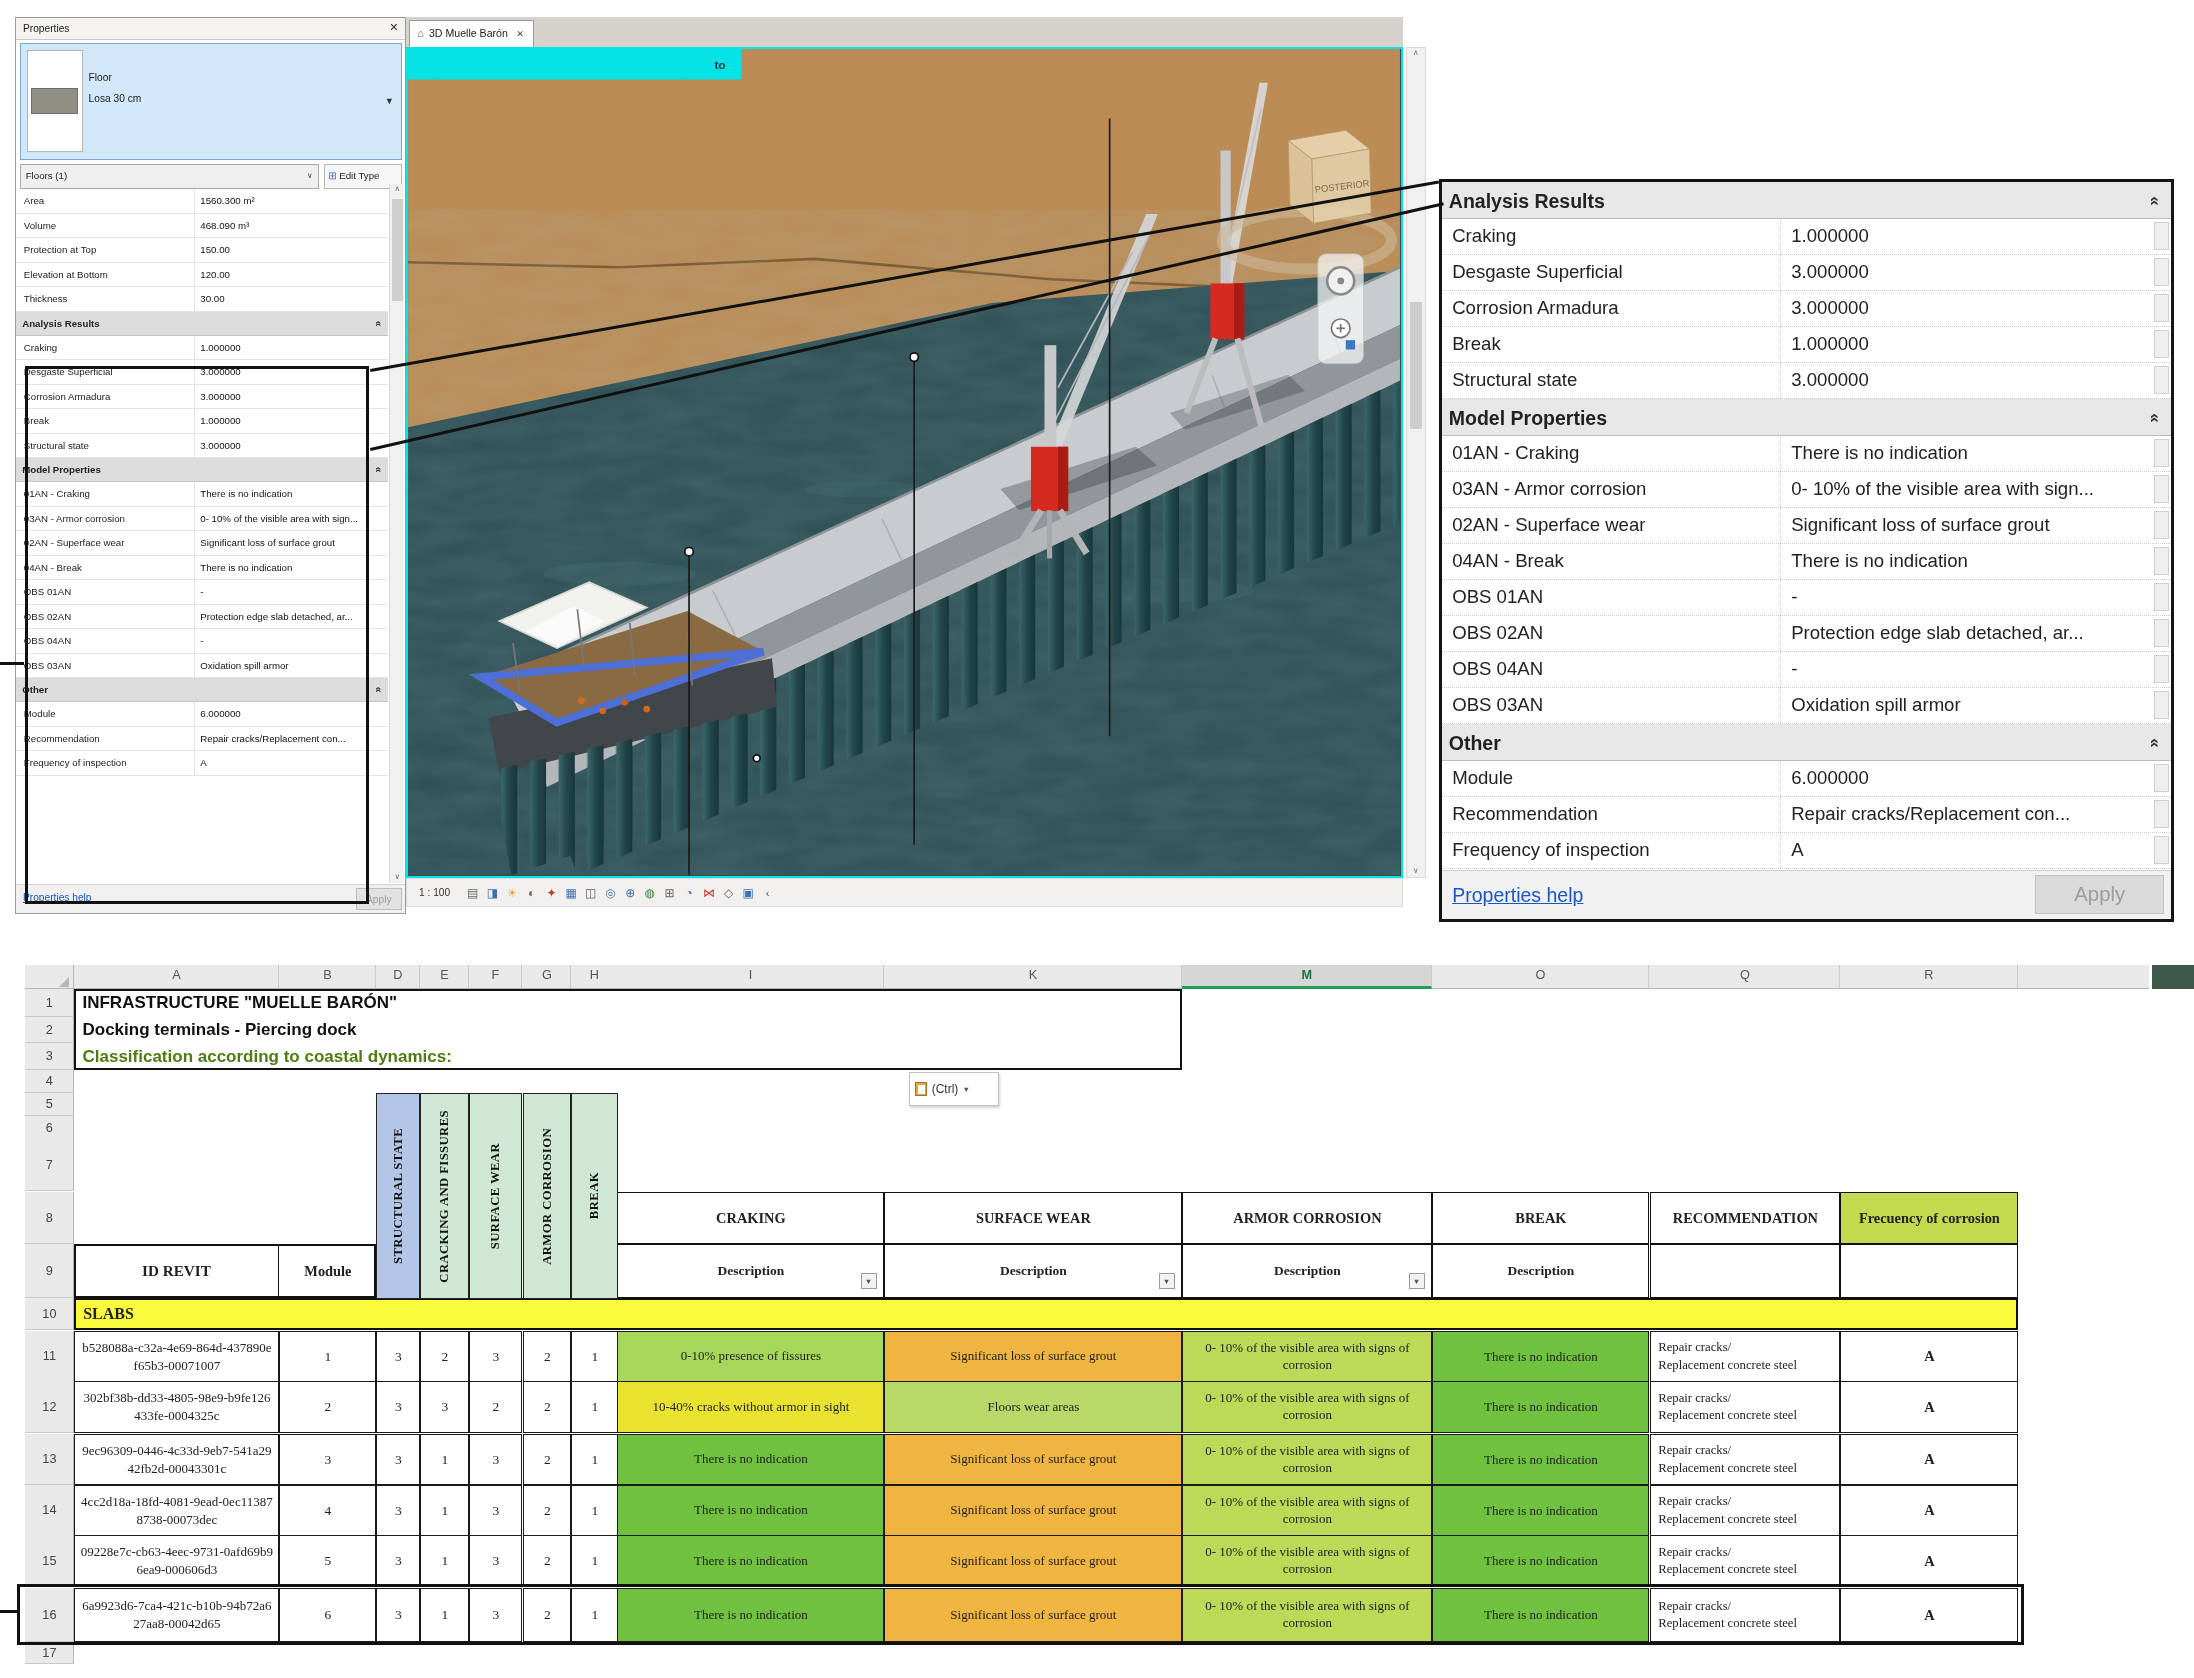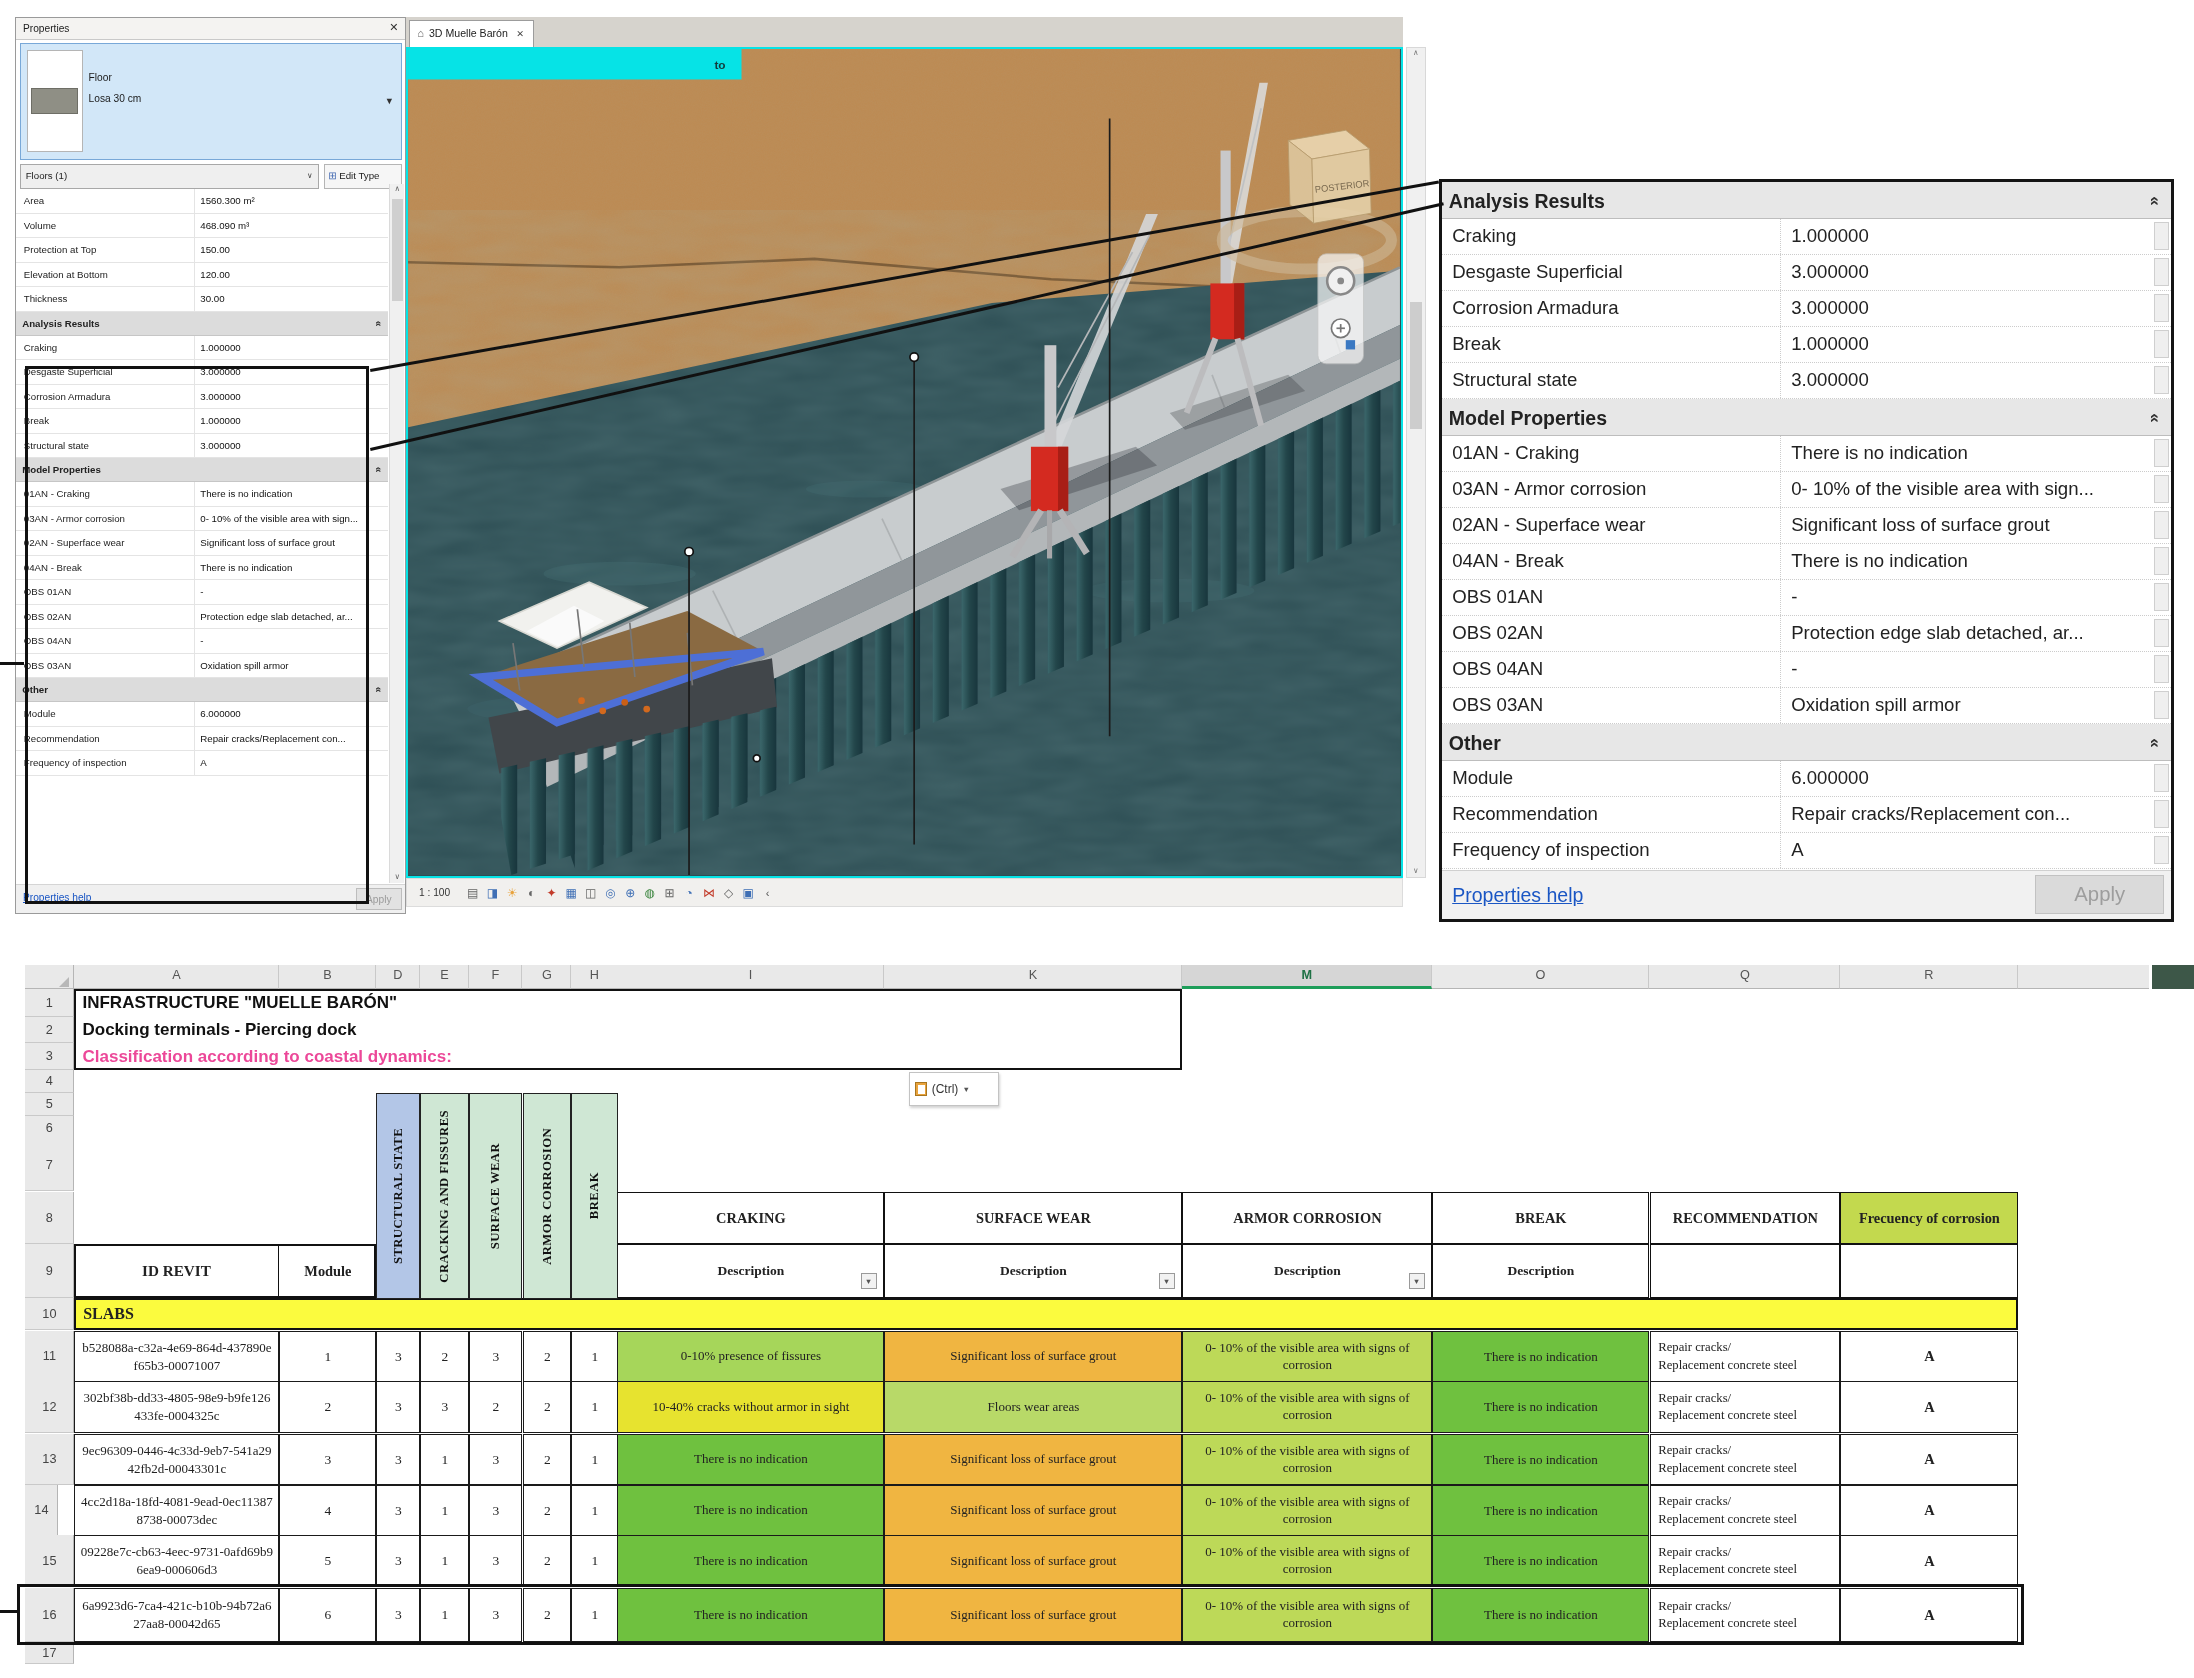--- a/index.html
+++ b/index.html
@@ -483,27 +483,27 @@
     <div style="position: absolute; left: 0px; top: 105px; width: 49px; height: 23px; background: rgb(233, 233, 233); border-right: 0.8px solid rgb(181, 181, 181); border-bottom: 0.8px solid rgb(201, 201, 201); font-size: 12.7px; color: rgb(68, 68, 68); text-align: center; display: flex; align-items: center; justify-content: center;">4</div>
     <div style="position: absolute; left: 0px; top: 128px; width: 49px; height: 23px; background: rgb(233, 233, 233); border-right: 0.8px solid rgb(181, 181, 181); border-bottom: 0.8px solid rgb(201, 201, 201); font-size: 12.7px; color: rgb(68, 68, 68); text-align: center; display: flex; align-items: center; justify-content: center;">5</div>
     <div style="position: absolute; left: 0px; top: 151px; width: 49px; height: 24px; background: rgb(233, 233, 233); border-right: 0.8px solid rgb(181, 181, 181); border-bottom: 0.8px solid rgb(201, 201, 201); font-size: 12.7px; color: rgb(68, 68, 68); text-align: center; display: flex; align-items: center; justify-content: center;">6</div>
     <div style="position: absolute; left: 0px; top: 174px; width: 49px; height: 52px; background: rgb(233, 233, 233); border-right: 0.8px solid rgb(181, 181, 181); border-bottom: 0.8px solid rgb(201, 201, 201); font-size: 12.7px; color: rgb(68, 68, 68); text-align: center; display: flex; align-items: center; justify-content: center;">7</div>
     <div style="position: absolute; left: 0px; top: 227px; width: 49px; height: 52px; background: rgb(233, 233, 233); border-right: 0.8px solid rgb(181, 181, 181); border-bottom: 0.8px solid rgb(201, 201, 201); font-size: 12.7px; color: rgb(68, 68, 68); text-align: center; display: flex; align-items: center; justify-content: center;">8</div>
     <div style="position: absolute; left: 0px; top: 279px; width: 49px; height: 54px; background: rgb(233, 233, 233); border-right: 0.8px solid rgb(181, 181, 181); border-bottom: 0.8px solid rgb(201, 201, 201); font-size: 12.7px; color: rgb(68, 68, 68); text-align: center; display: flex; align-items: center; justify-content: center;">9</div>
     <div style="position: absolute; left: 0px; top: 333px; width: 49px; height: 32px; background: rgb(233, 233, 233); border-right: 0.8px solid rgb(181, 181, 181); border-bottom: 0.8px solid rgb(201, 201, 201); font-size: 12.7px; color: rgb(68, 68, 68); text-align: center; display: flex; align-items: center; justify-content: center;">10</div>
     <div style="position: absolute; left: 0px; top: 366px; width: 49px; height: 51px; background: rgb(233, 233, 233); border-right: 0.8px solid rgb(181, 181, 181); border-bottom: 0.8px solid rgb(201, 201, 201); font-size: 12.7px; color: rgb(68, 68, 68); text-align: center; display: flex; align-items: center; justify-content: center;">11</div>
     <div style="position: absolute; left: 0px; top: 416px; width: 49px; height: 52px; background: rgb(233, 233, 233); border-right: 0.8px solid rgb(181, 181, 181); border-bottom: 0.8px solid rgb(201, 201, 201); font-size: 12.7px; color: rgb(68, 68, 68); text-align: center; display: flex; align-items: center; justify-content: center;">12</div>
     <div style="position: absolute; left: 0px; top: 469px; width: 49px; height: 51px; background: rgb(233, 233, 233); border-right: 0.8px solid rgb(181, 181, 181); border-bottom: 0.8px solid rgb(201, 201, 201); font-size: 12.7px; color: rgb(68, 68, 68); text-align: center; display: flex; align-items: center; justify-content: center;">13</div>
-    <div style="position: absolute; left: 0px; top: 520px; width: 33px; height: 51px; background: rgb(233, 233, 233); border-right: 0.8px solid rgb(181, 181, 181); border-bottom: 0.8px solid rgb(201, 201, 201); font-size: 12.7px; color: rgb(68, 68, 68); text-align: center; display: flex; align-items: center; justify-content: center;">14</div>
+    <div style="position: absolute; left: 0px; top: 520px; width: 49px; height: 51px; background: rgb(233, 233, 233); border-right: 0.8px solid rgb(181, 181, 181); border-bottom: 0.8px solid rgb(201, 201, 201); font-size: 12.7px; color: rgb(68, 68, 68); text-align: center; display: flex; align-items: center; justify-content: center;">14</div>
     <div style="position: absolute; left: 0px; top: 570px; width: 49px; height: 52px; background: rgb(233, 233, 233); border-right: 0.8px solid rgb(181, 181, 181); border-bottom: 0.8px solid rgb(201, 201, 201); font-size: 12.7px; color: rgb(68, 68, 68); text-align: center; display: flex; align-items: center; justify-content: center;">15</div>
     <div style="position: absolute; left: 0px; top: 623px; width: 49px; height: 54px; background: rgb(233, 233, 233); border-right: 0.8px solid rgb(181, 181, 181); border-bottom: 0.8px solid rgb(201, 201, 201); font-size: 12.7px; color: rgb(68, 68, 68); text-align: center; display: flex; align-items: center; justify-content: center;">16</div>
     <div style="position: absolute; left: 0px; top: 677px; width: 49px; height: 22px; background: rgb(233, 233, 233); border-right: 0.8px solid rgb(181, 181, 181); border-bottom: 0.8px solid rgb(201, 201, 201); font-size: 12.7px; color: rgb(68, 68, 68); text-align: center; display: flex; align-items: center; justify-content: center;">17</div>
     <div style="position: absolute; left: 52px; top: 24px; width: 1100px; height: 28px; font-weight: bold; font-size: 17px; color: rgb(17, 17, 17); padding-left: 5.1px; display: flex; align-items: center; white-space: nowrap;">INFRASTRUCTURE "MUELLE BARÓN"</div>
     <div style="position: absolute; left: 52px; top: 52px; width: 1100px; height: 26px; font-weight: bold; font-size: 17px; color: rgb(17, 17, 17); padding-left: 5.1px; display: flex; align-items: center; white-space: nowrap;">Docking terminals - Piercing dock</div>
-    <div style="position: absolute; left: 52px; top: 78px; width: 542px; height: 27px; font-weight: bold; font-size: 17px; color: #ec4899; padding-left: 5.1px; display: flex; align-items: center; white-space: nowrap;">Classification according to coastal dynamics:</div>
+    <div style="position: absolute; left: 52px; top: 78px; width: 542px; height: 27px; font-weight: bold; font-size: 17px; color: #4d7c0f; padding-left: 5.1px; display: flex; align-items: center; white-space: nowrap;">Classification according to coastal dynamics:</div>
     <div style="position: absolute; left: 49px; top: 24px; width: 1108px; height: 81px; border: 2.5px solid rgb(17, 17, 17); z-index: 40;"></div>
     <div style="position: absolute; left: 351px; top: 128px; width: 44px; height: 206px; background: rgb(179, 198, 231); border: 1.7px solid rgb(34, 34, 34); display: flex; align-items: center; justify-content: center; z-index: 5;">
       <span class="vtext xl-serif" style="font-weight: bold; font-size: 12.7px; color: rgb(17, 17, 17); max-height: 199px;">STRUCTURAL STATE</span>
     </div>
     <div style="position: absolute; left: 395px; top: 128px; width: 49px; height: 206px; background: rgb(207, 231, 212); border: 1.7px solid rgb(34, 34, 34); display: flex; align-items: center; justify-content: center; z-index: 5;">
       <span class="vtext xl-serif" style="font-weight: bold; font-size: 12.7px; color: rgb(17, 17, 17); max-height: 199px;">CRACKING AND FISSURES</span>
     </div>
     <div style="position: absolute; left: 444px; top: 128px; width: 53px; height: 206px; background: rgb(207, 231, 212); border: 1.7px solid rgb(34, 34, 34); display: flex; align-items: center; justify-content: center; z-index: 5;">
       <span class="vtext xl-serif" style="font-weight: bold; font-size: 12.7px; color: rgb(17, 17, 17); max-height: 199px;">SURFACE WEAR</span>
     </div>

